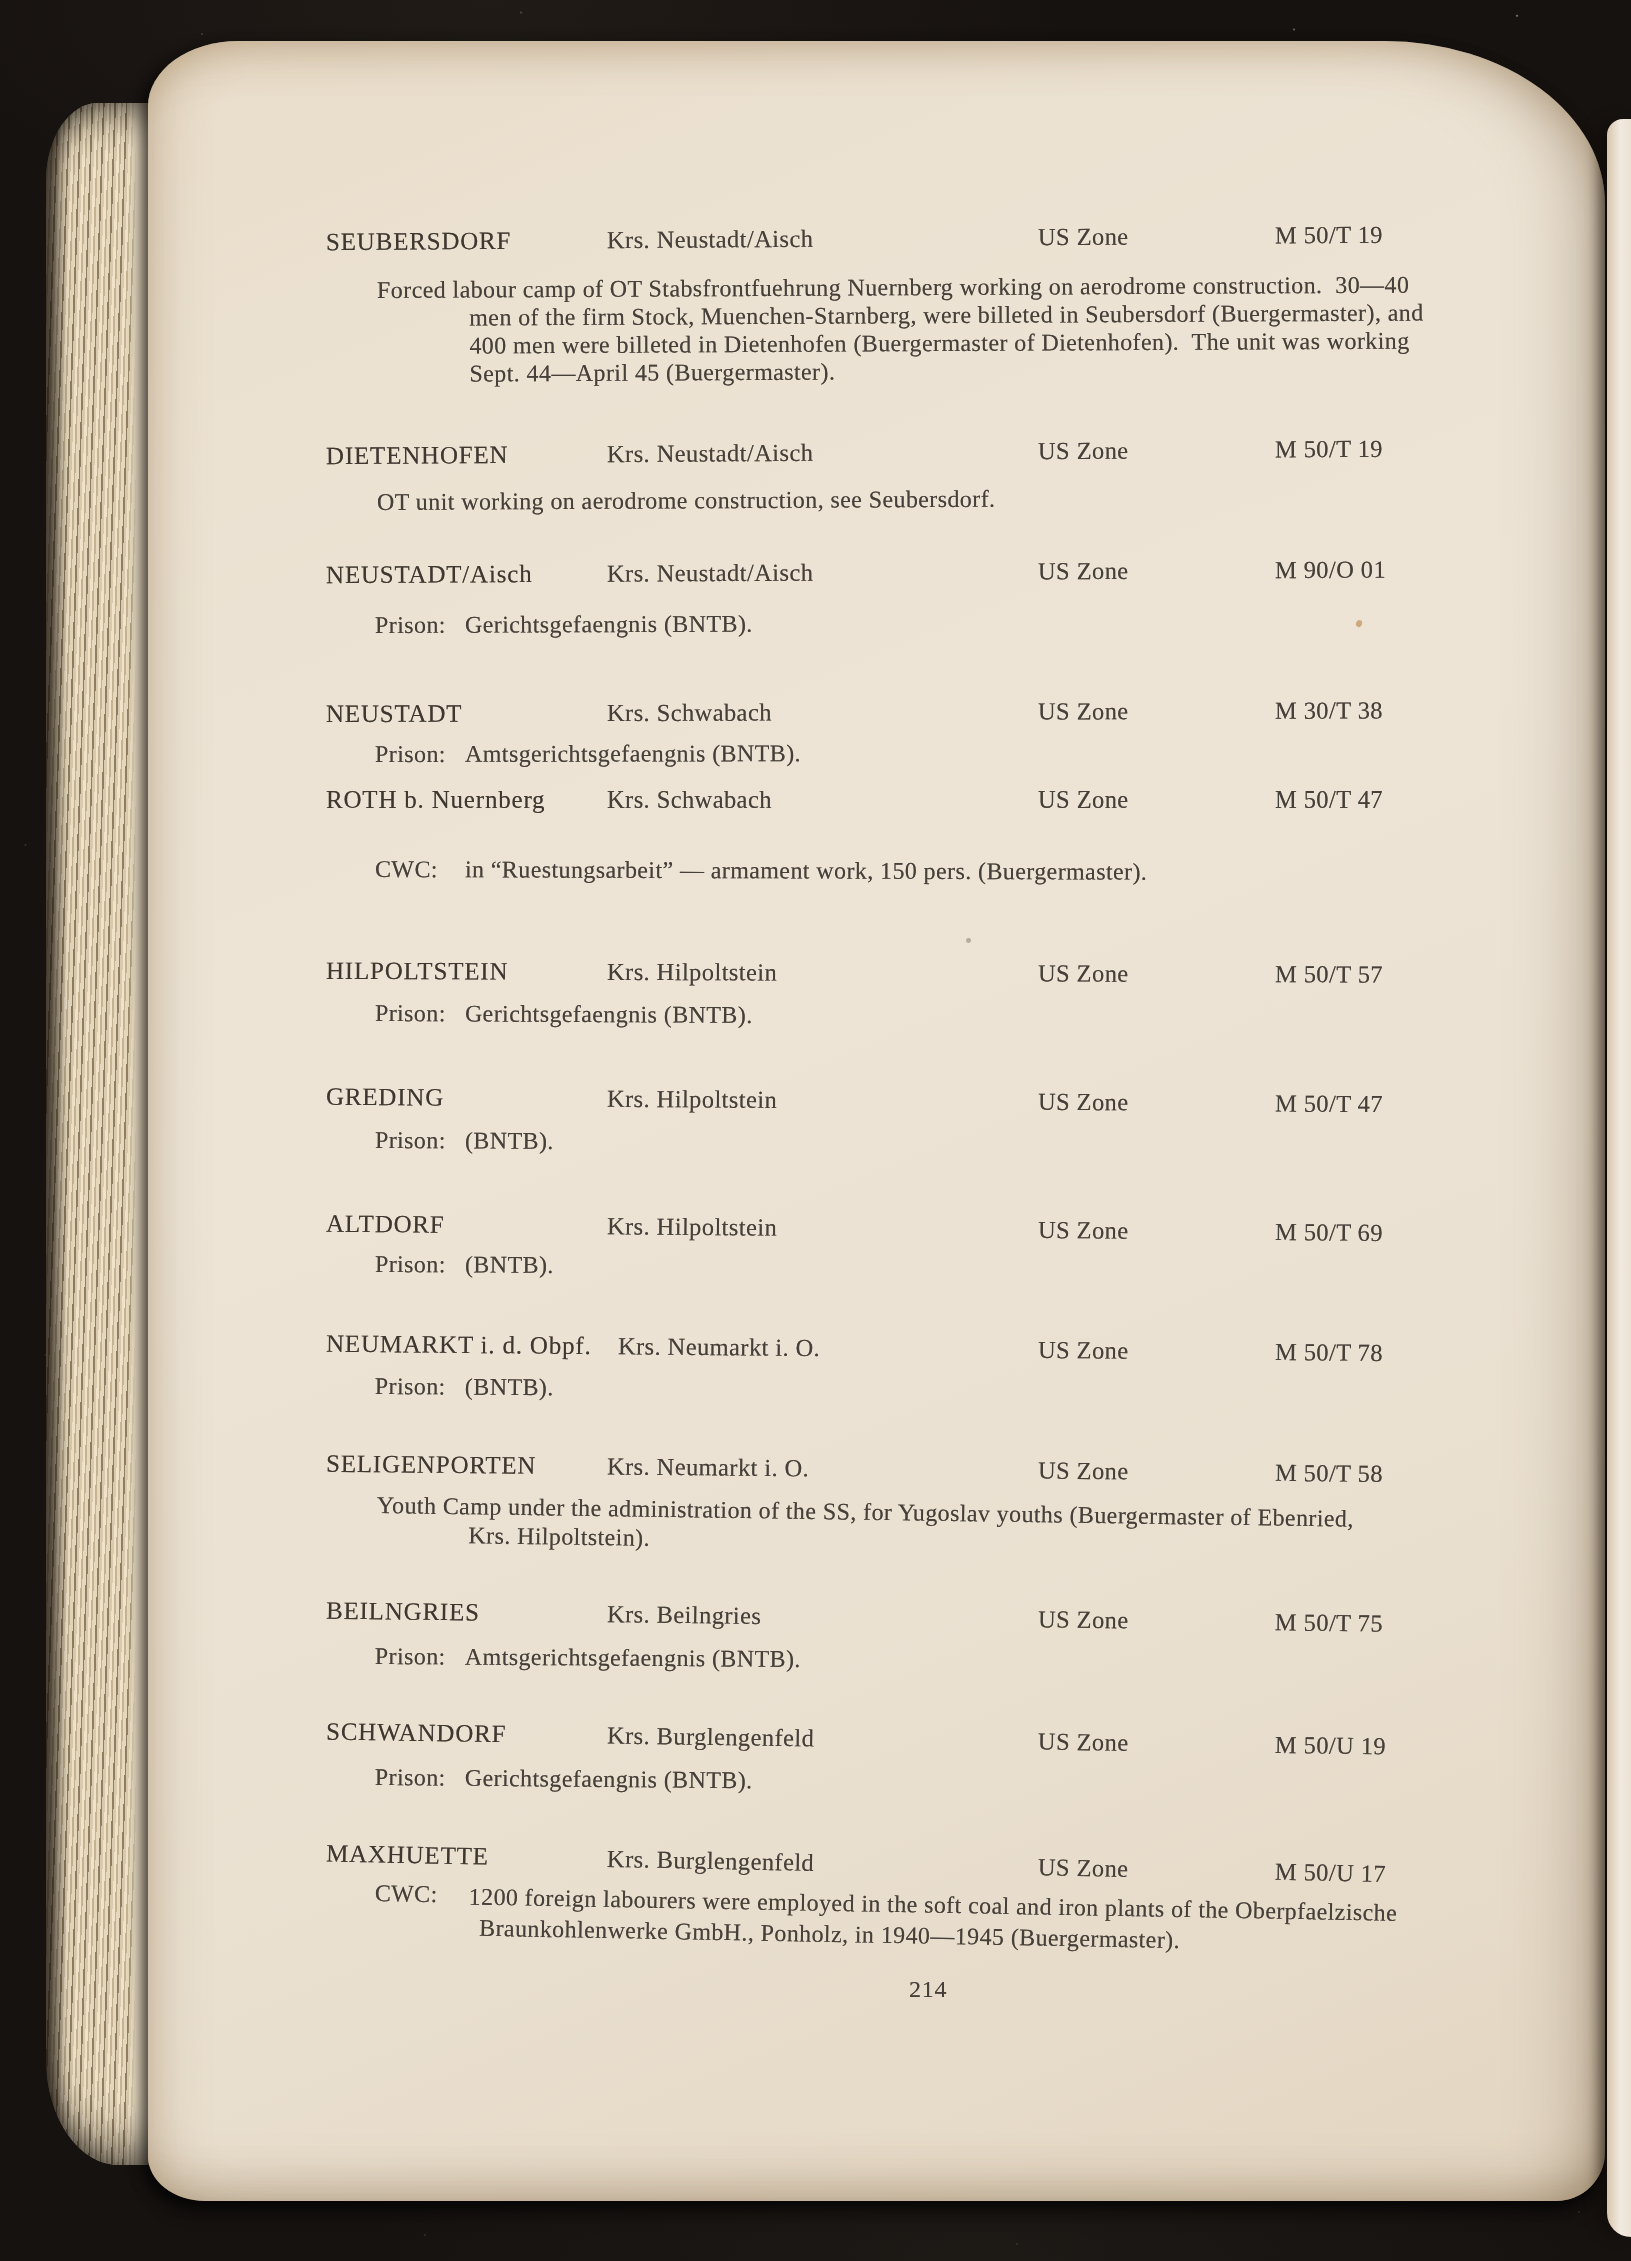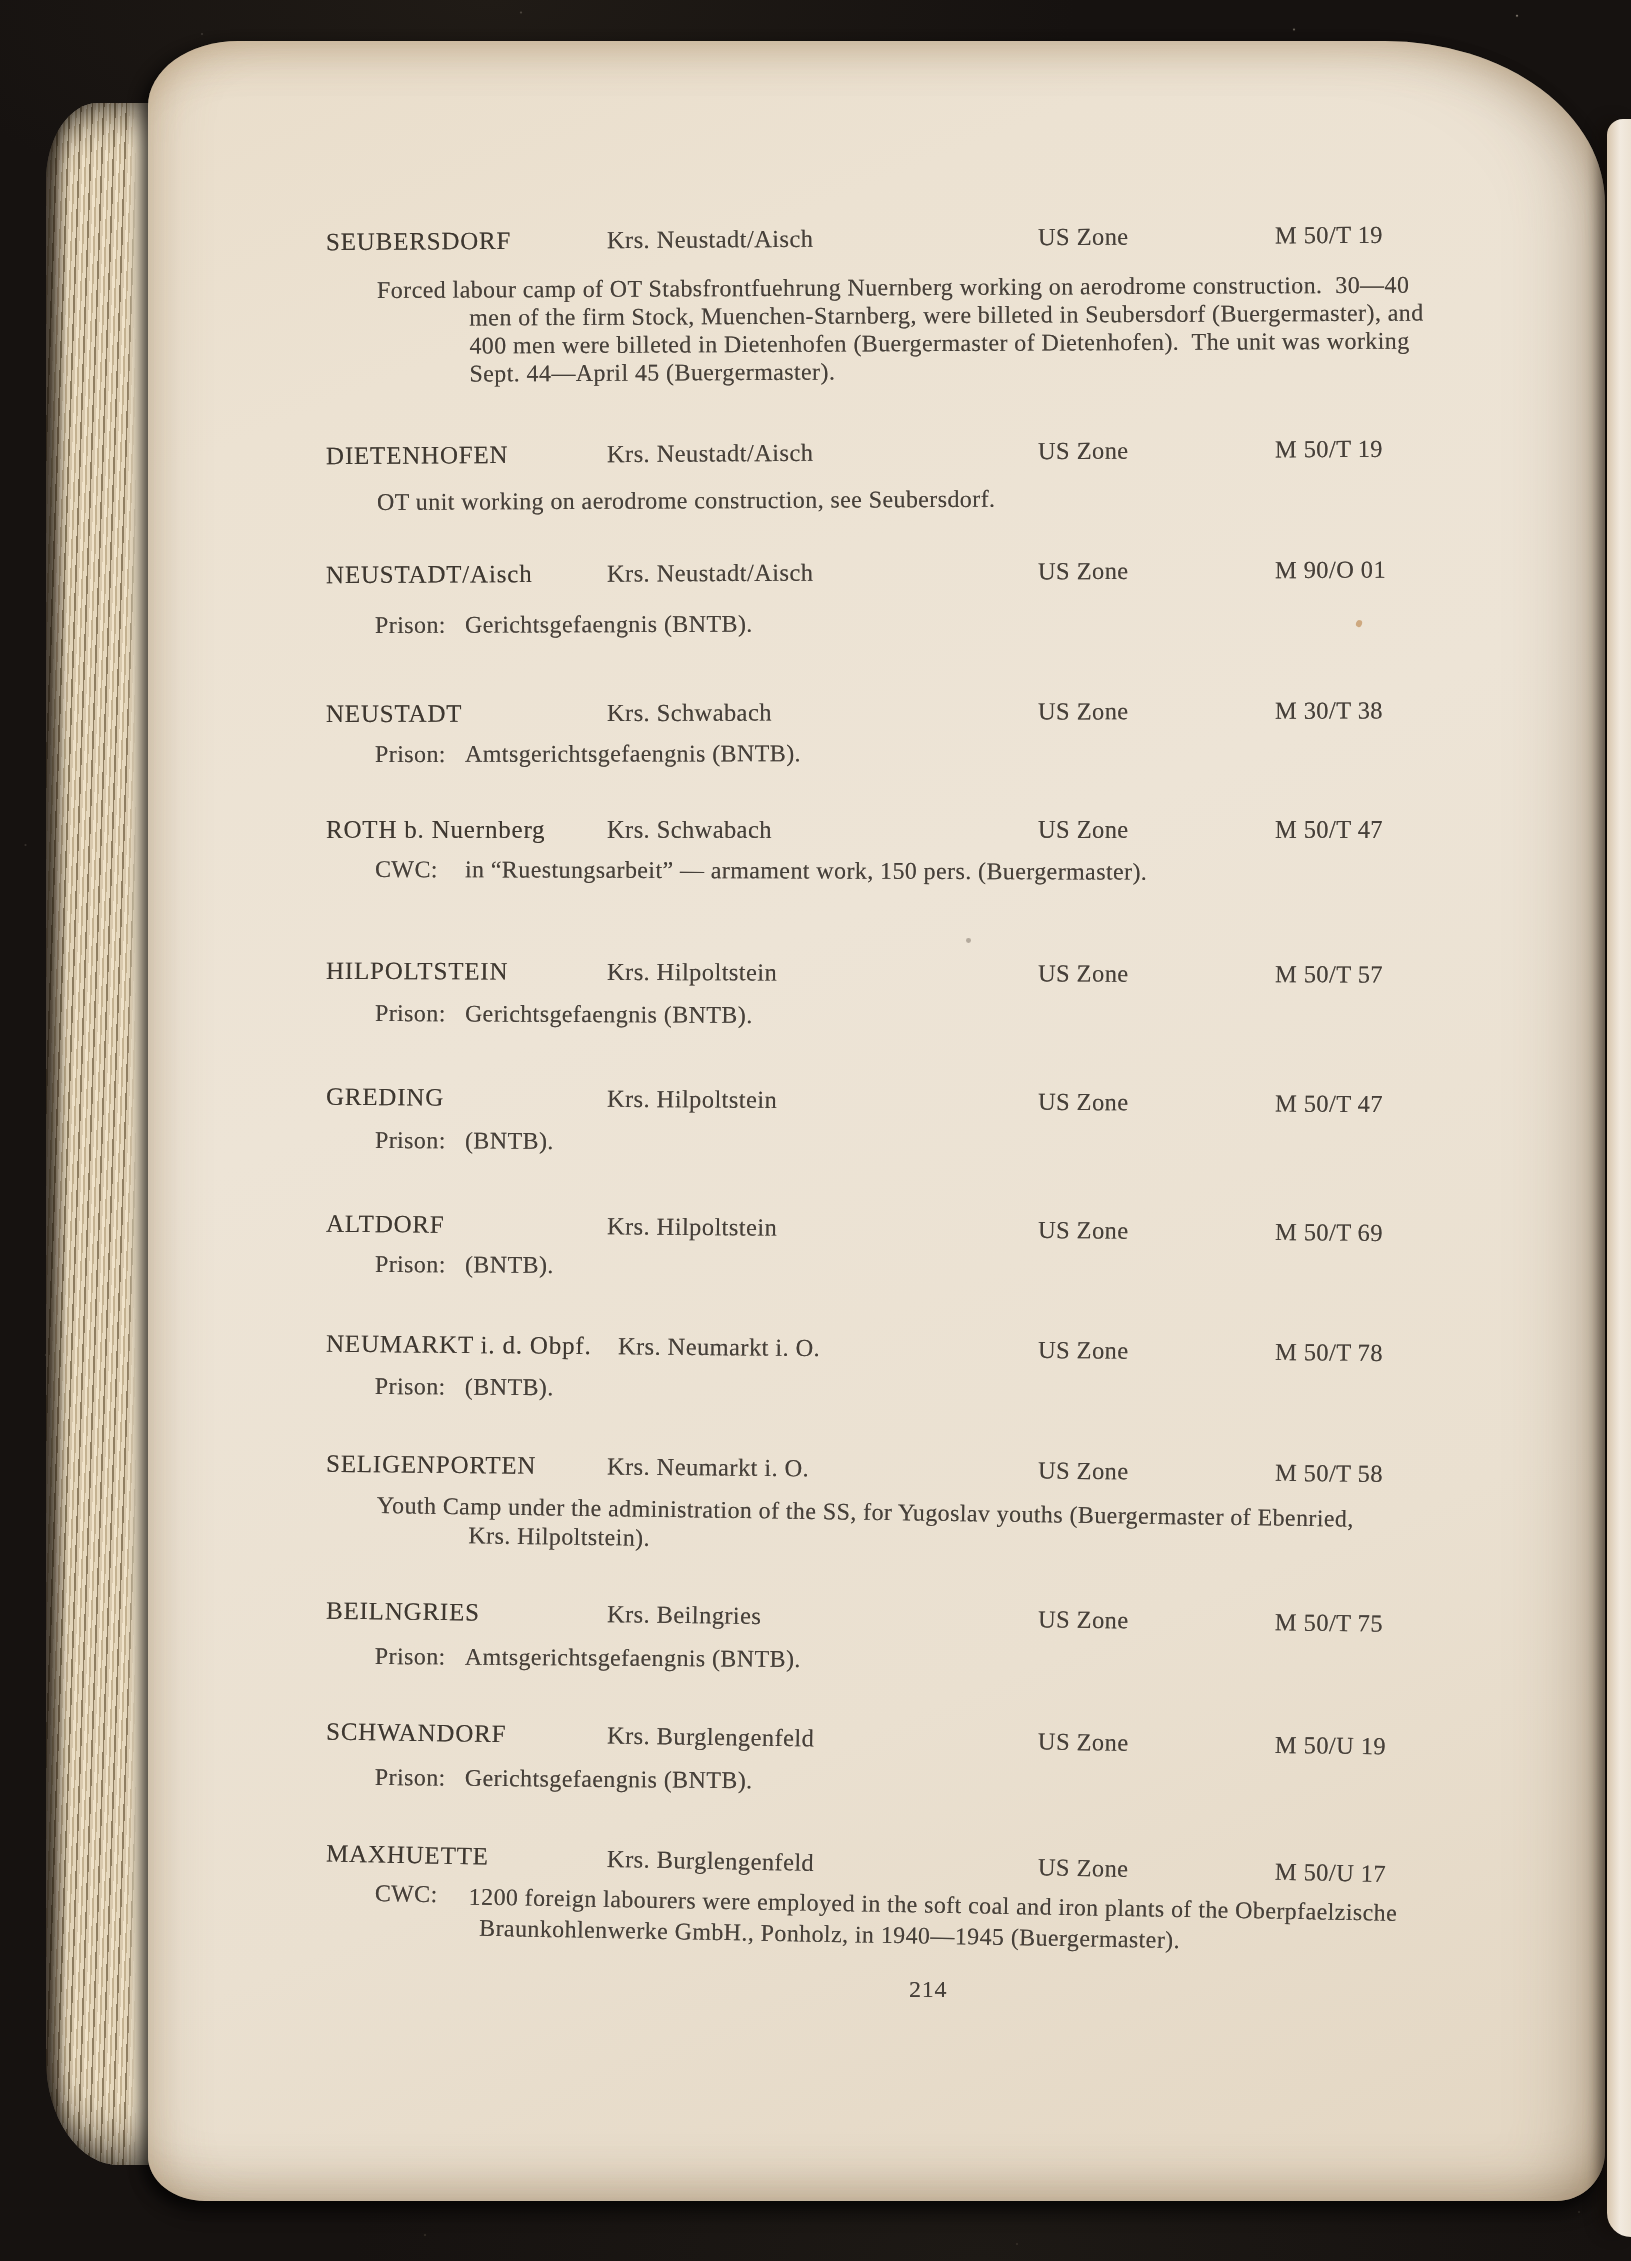--- a/index.html
+++ b/index.html
@@ -138,21 +138,21 @@
       <span class="col name">NEUSTADT</span>
       <span class="col dist">Krs. Schwabach</span>
       <span class="col zone">US Zone</span>
       <span class="col code">M 30/T 38</span>
     </div>
     <div class="body" style="top:741px;height:33px;transform:rotate(-0.1deg)">
       <span class="lbl">Prison:</span>
       <span class="val">Amtsgerichtsgefaengnis (BNTB).</span>
     </div>
 
-    <div class="entry-header" style="top:816px;transform:rotate(0deg)">
+    <div class="entry-header" style="top:786px;transform:rotate(0deg)">
       <span class="col name">ROTH b. Nuernberg</span>
       <span class="col dist">Krs. Schwabach</span>
       <span class="col zone">US Zone</span>
       <span class="col code">M 50/T 47</span>
     </div>
     <div class="body" style="top:856px;height:33px;transform:rotate(0.2deg)">
       <span class="lbl">CWC:</span>
       <span class="val">in “Ruestungsarbeit” — armament work, 150 pers. (Buergermaster).</span>
     </div>
 

